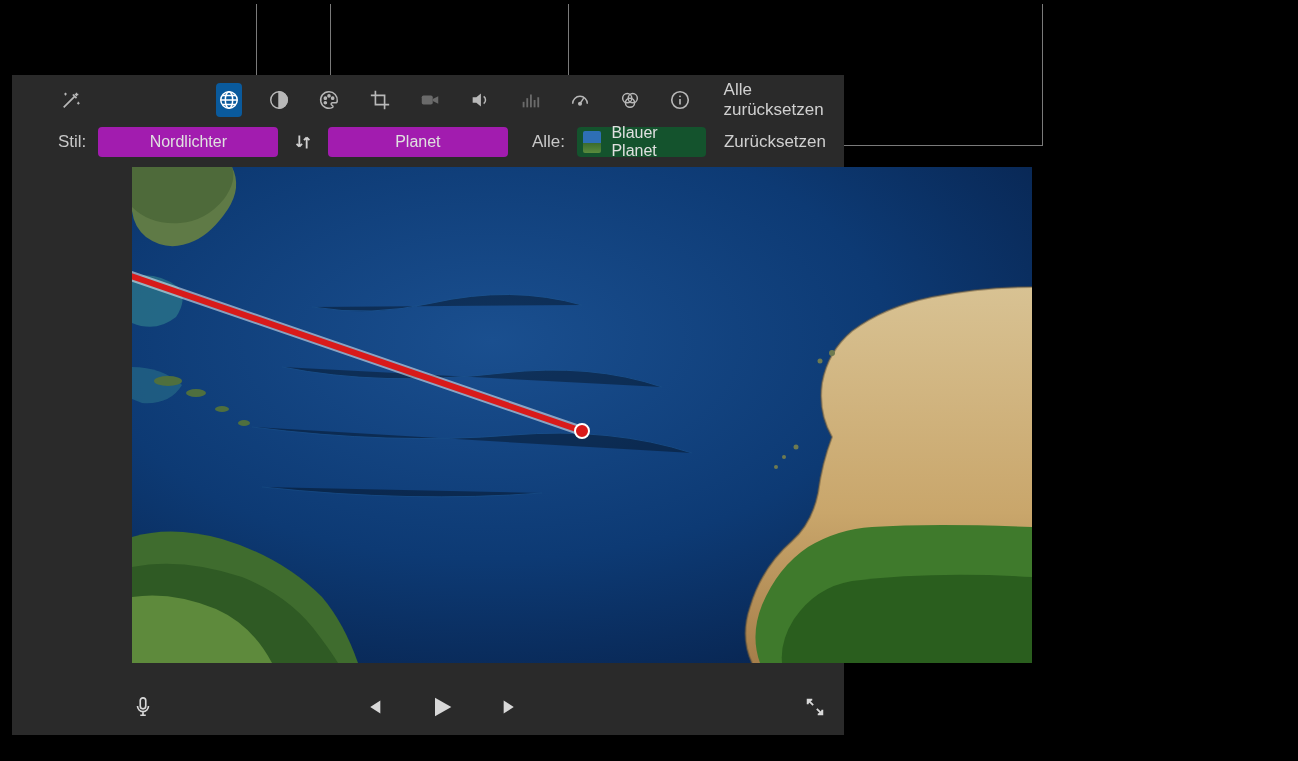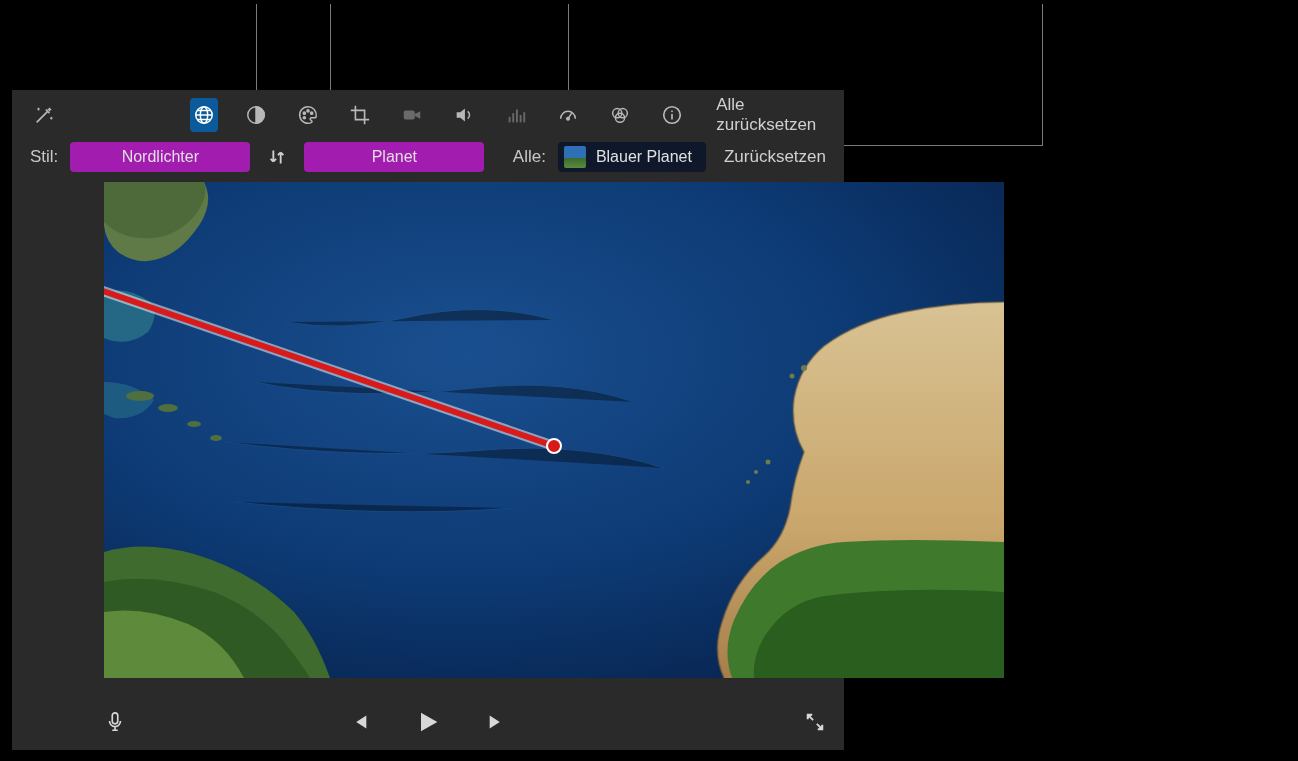--- a/index.html
+++ b/index.html
@@ -7,26 +7,27 @@
     background: #000;
     font-family: -apple-system, "Helvetica Neue", Arial, sans-serif;
     width: 1298px;
     height: 761px;
     overflow: hidden;
     color: #ccc;
   }
   .app {
     position: absolute;
     left: 12px;
-    top: 90px;
+    top: 75px;
     width: 832px;
     height: 660px;
     background: #2a2a2a;
     display: flex;
     flex-direction: column;
+    padding-left: 28px;
   }
   
   .toolbar {
     display: flex;
     align-items: center;
     gap: 24px;
     padding: 8px 18px 4px 18px;
     height: 46px;
   }
   .toolbar .spacer { flex: 0 0 auto; width: 84px; }
@@ -70,21 +71,21 @@
     padding: 0 14px;
     min-width: 180px;
   }
   .swap-btn {
     width: 30px; height: 30px;
     display: flex; align-items: center; justify-content: center;
     color: #d0d0d0;
   }
   .controls-row .gap-flex { flex: 1 1 auto; }
   .style-pill {
-    background: #0f172a;
+    background: #14532d;
     border-radius: 4px;
     height: 30px;
     display: flex;
     align-items: center;
     gap: 10px;
     padding: 0 14px 0 6px;
     color: #e0e0e0;
     font-size: 16px;
   }
   .style-thumb {

